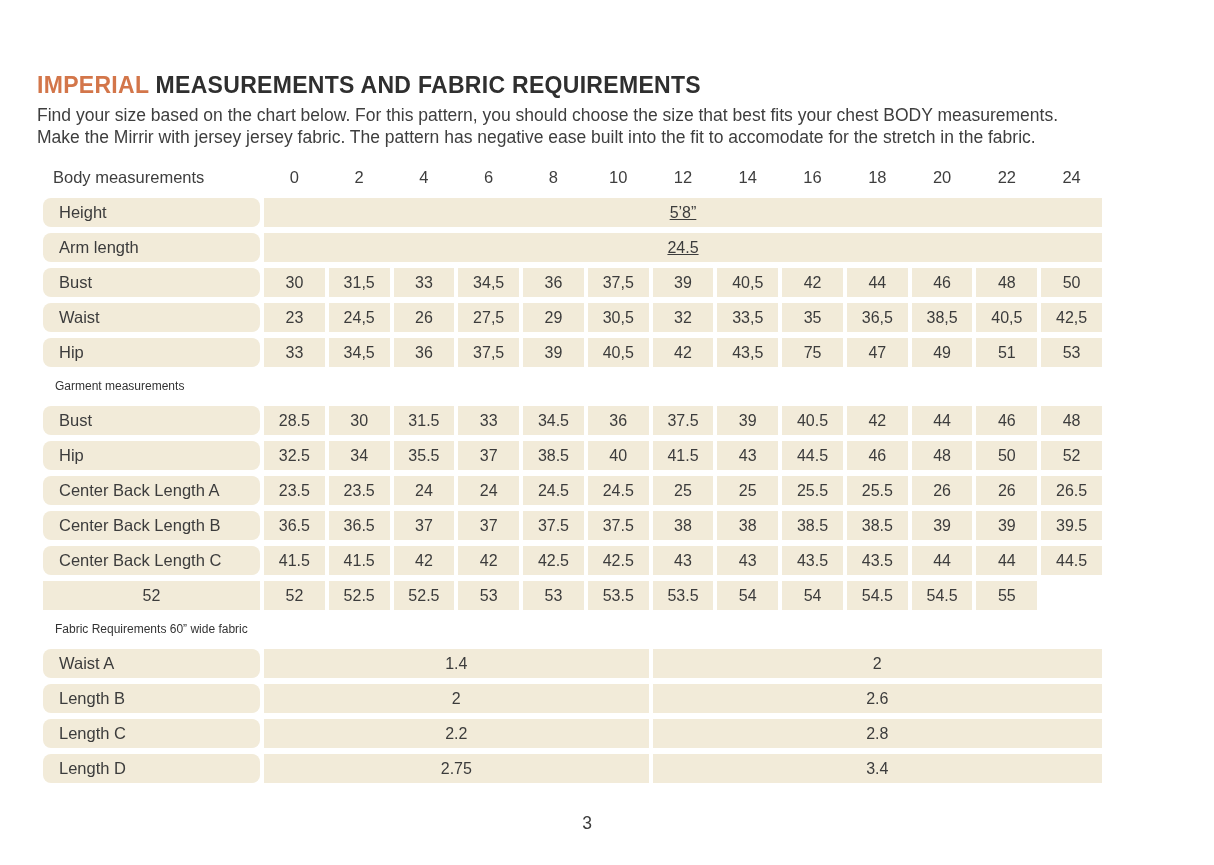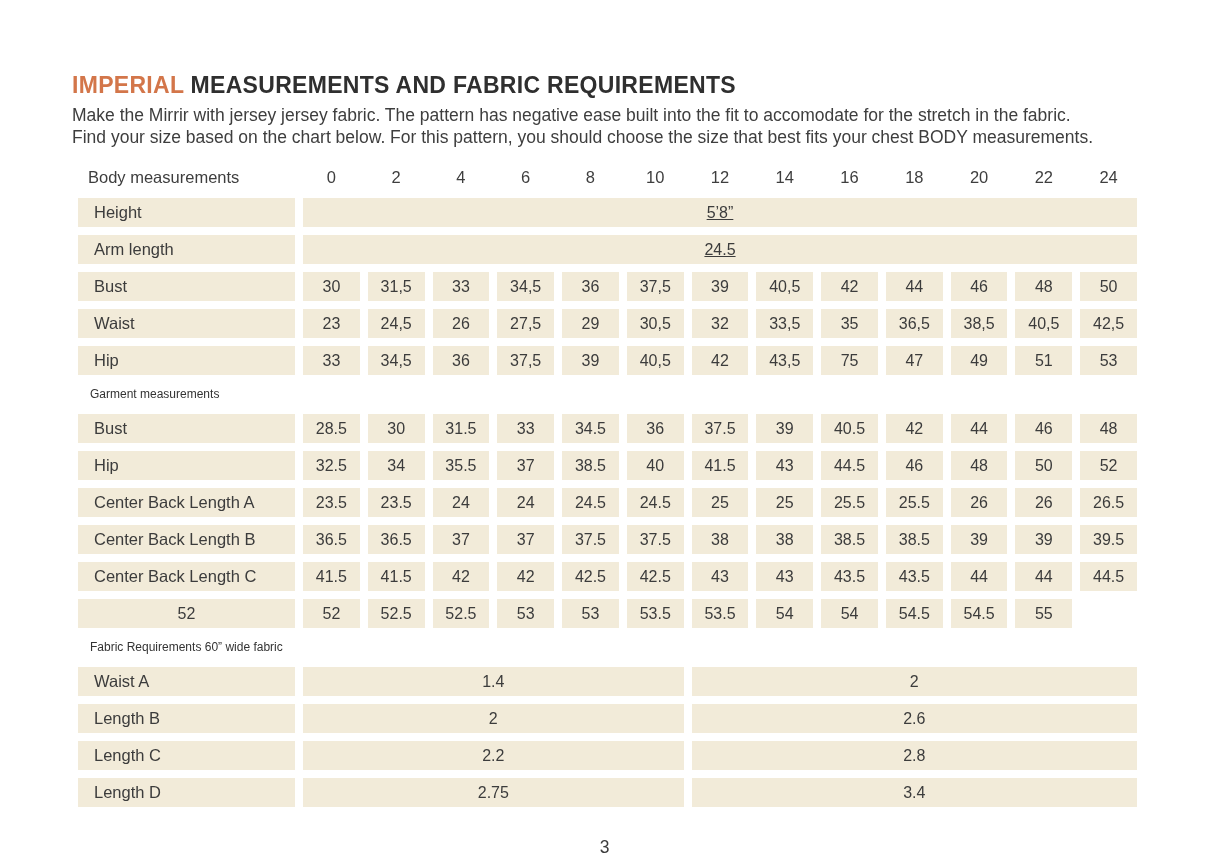--- a/index.html
+++ b/index.html
@@ -5,21 +5,21 @@
   * { box-sizing: border-box; }
   html, body { margin: 0; padding: 0; }
   body {
     width: 1214px;
     height: 865px;
     background: #ffffff;
     font-family: "Liberation Sans", sans-serif;
     color: #3e3e3e;
     overflow: hidden;
   }
-  .sheet { padding: 72px 77px 0 72px; }
+  .sheet { padding: 72px 77px 0 37px; }
 
   h1 {
     margin: 0 0 6px 0;
     font-size: 23px;
     line-height: 27px;
     font-weight: bold;
     color: #2f2f2f;
     letter-spacing: 0.3px;
   }
   .accent { color: #d3764a; }
@@ -31,21 +31,20 @@
     color: #3e3e3e;
   }
 
   .table { width: 1059px; margin: 15px 0 0 6px; }
 
   .grid {
     display: grid;
     grid-template-columns: 217px repeat(13, 1fr);
     column-gap: 4px;
     row-gap: 6px;
-    gap: 8px;
   }
   #header-row { margin-bottom: 6px; }
 
   .hcell {
     height: 29px;
     display: flex;
     align-items: center;
     justify-content: center;
     font-size: 16.5px;
     background: transparent;
@@ -58,20 +57,21 @@
     display: flex;
     align-items: center;
     justify-content: center;
     font-size: 16px;
     color: #3c3c3c;
   }
   .label-cell {
     justify-content: flex-start;
     padding-left: 16px;
     font-size: 16.5px;
+    border-radius: 8px;
   }
   .span13 { grid-column: span 13; text-decoration: underline; }
   .span6  { grid-column: span 6; }
   .span7  { grid-column: span 7; }
 
   .section-label {
     font-size: 12px;
     line-height: 21px;
     padding: 9px 0 9px 12px;
     color: #333333;
@@ -84,22 +84,22 @@
     color: #3c3c3c;
   }
 </style>
 </head>
 <body>
 
 <div class="sheet">
 
   <h1><span class="accent">IMPERIAL</span><span> MEASUREMENTS AND FABRIC REQUIREMENTS</span></h1>
 
+  <p class="intro">Find your size based on the chart below. For this pattern, you should choose the size that best fits your chest BODY measurements.</p>
   <p class="intro">Make the Mirrir with jersey jersey fabric. The pattern has negative ease built into the fit to accomodate for the stretch in the fabric.</p>
-  <p class="intro">Find your size based on the chart below. For this pattern, you should choose the size that best fits your chest BODY measurements.</p>
 
   <div class="table">
     <div class="grid" id="header-row">
         <div class="hcell hlabel">Body measurements</div>
         <div class="hcell">0</div>
         <div class="hcell">2</div>
         <div class="hcell">4</div>
         <div class="hcell">6</div>
         <div class="hcell">8</div>
         <div class="hcell">10</div>

